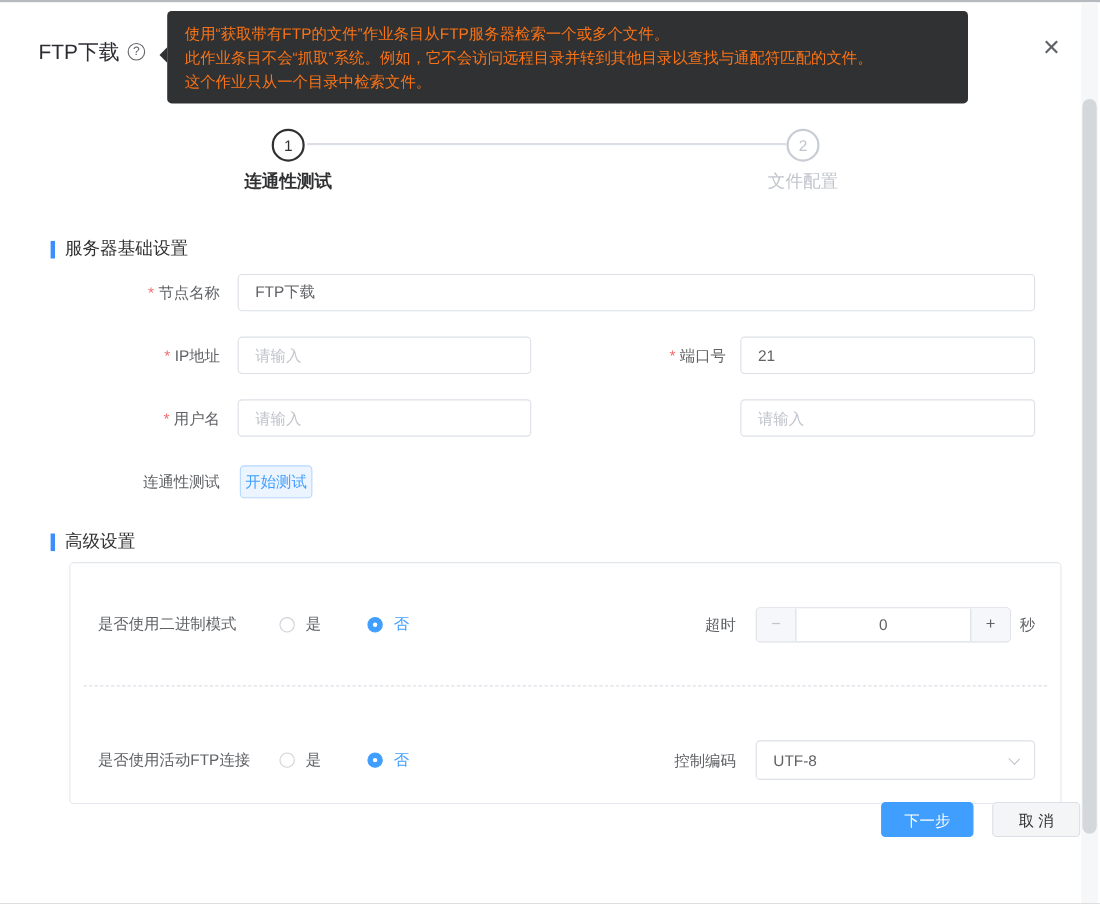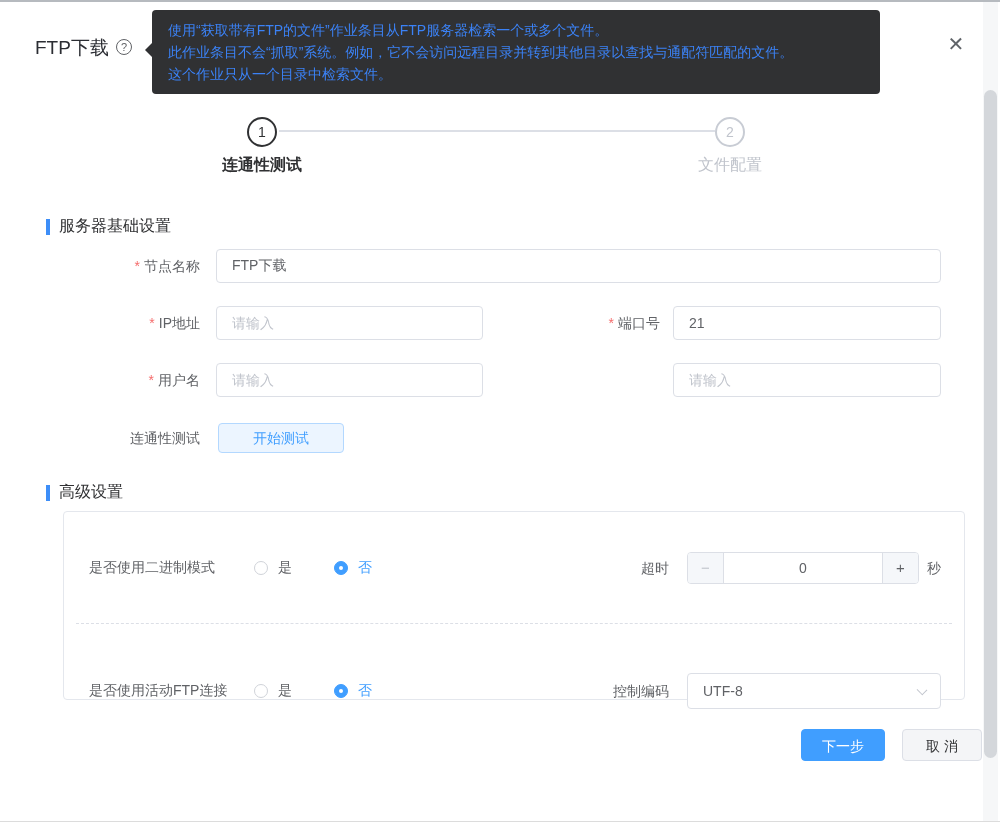--- a/index.html
+++ b/index.html
@@ -9,21 +9,21 @@
             border-top:2px solid #b6babf; border-bottom:1px solid #dcdcdc; }
 
   
   .title { position:absolute; left:35px; top:33px; font-size:19px; color:#2b2d33; }
   .help-icon { position:absolute; left:116px; top:37px; width:16px; height:16px; border:1px solid #606266;
                border-radius:50%; font-size:11px; line-height:14px; text-align:center; color:#606266; cursor:pointer; }
   .close-btn { position:absolute; left:944px; top:30px; font-size:20px; color:#5f6368; cursor:pointer;
                width:24px; height:24px; text-align:center; line-height:24px; }
 
   
-  .tooltip { position:absolute; left:152px; top:8px; width:728px; background:#303133; color:#3b82f6;
+  .tooltip { position:absolute; left:152px; top:8px; width:728px; background:#303133; color:#f97316;
              border-radius:4px; padding:9px 16px; font-size:14px; line-height:22px; }
   .tooltip-arrow { position:absolute; left:-7px; top:33px; width:0; height:0;
                    border-top:7px solid transparent; border-bottom:7px solid transparent;
                    border-right:7px solid #303133; }
 
   
   .step-line { position:absolute; left:279px; top:128px; width:436px; height:2px; background:#dcdfe6; }
   .step-circle { position:absolute; top:115px; width:30px; height:30px; border-radius:50%; background:#fff;
                  text-align:center; line-height:26px; font-size:14px; }
   .step-circle.c1 { left:247px; border:2px solid #303133; color:#303133; }
@@ -37,26 +37,26 @@
   .section-bar { width:4px; height:16px; background:#3d8ef8; margin-right:9px; }
   .section-title { font-size:16px; font-weight:normal; color:#303133; }
 
   
   .f-label { position:absolute; width:200px; text-align:right; font-size:14px; color:#606266; line-height:34px; }
   .req { color:#f56c6c; margin-right:4px; }
   .el-input { position:absolute; height:34px; border:1px solid #dcdfe6; border-radius:4px;
               font-size:14px; color:#606266; padding:0 15px; background:#fff; outline:none;
               font-family:"Liberation Sans","DejaVu Sans",sans-serif; }
   .el-input::placeholder { color:#c0c4cc; }
-  .test-btn { position:absolute; left:218px; top:421px; height:30px; padding:0 34px; font-size:14px;
+  .test-btn { position:absolute; left:218px; top:421px; height:30px; padding:0 4px; font-size:14px;
               background:#ecf5ff; border:1px solid #b3d8ff; color:#409eff; border-radius:4px;
               line-height:28px; cursor:pointer; }
 
   
-  .adv-box { position:absolute; left:63px; top:509px; width:902px; height:189px;
+  .adv-box { position:absolute; left:63px; top:509px; width:902px; height:220px;
              border:1px solid #e4e7ed; border-radius:4px; background:#fff; }
   .adv-divider { position:absolute; left:12px; right:12px; top:111px; border-top:1px dashed #dcdfe6; }
   .adv-row { position:absolute; left:25px; height:34px; display:flex; align-items:center; font-size:14px; color:#606266; }
   .adv-row .adv-lbl { width:165px; }
   .radio-item { display:flex; align-items:center; cursor:pointer; }
   .radio-item.first { margin-right:42px; }
   .radio { width:14px; height:14px; border-radius:50%; border:1px solid #d0d3d9; background:#fff; position:relative; }
   .radio.checked { background:#409eff; border-color:#409eff; }
   .radio.checked::after { content:''; position:absolute; left:4px; top:4px; width:4px; height:4px;
                           border-radius:50%; background:#fff; }

